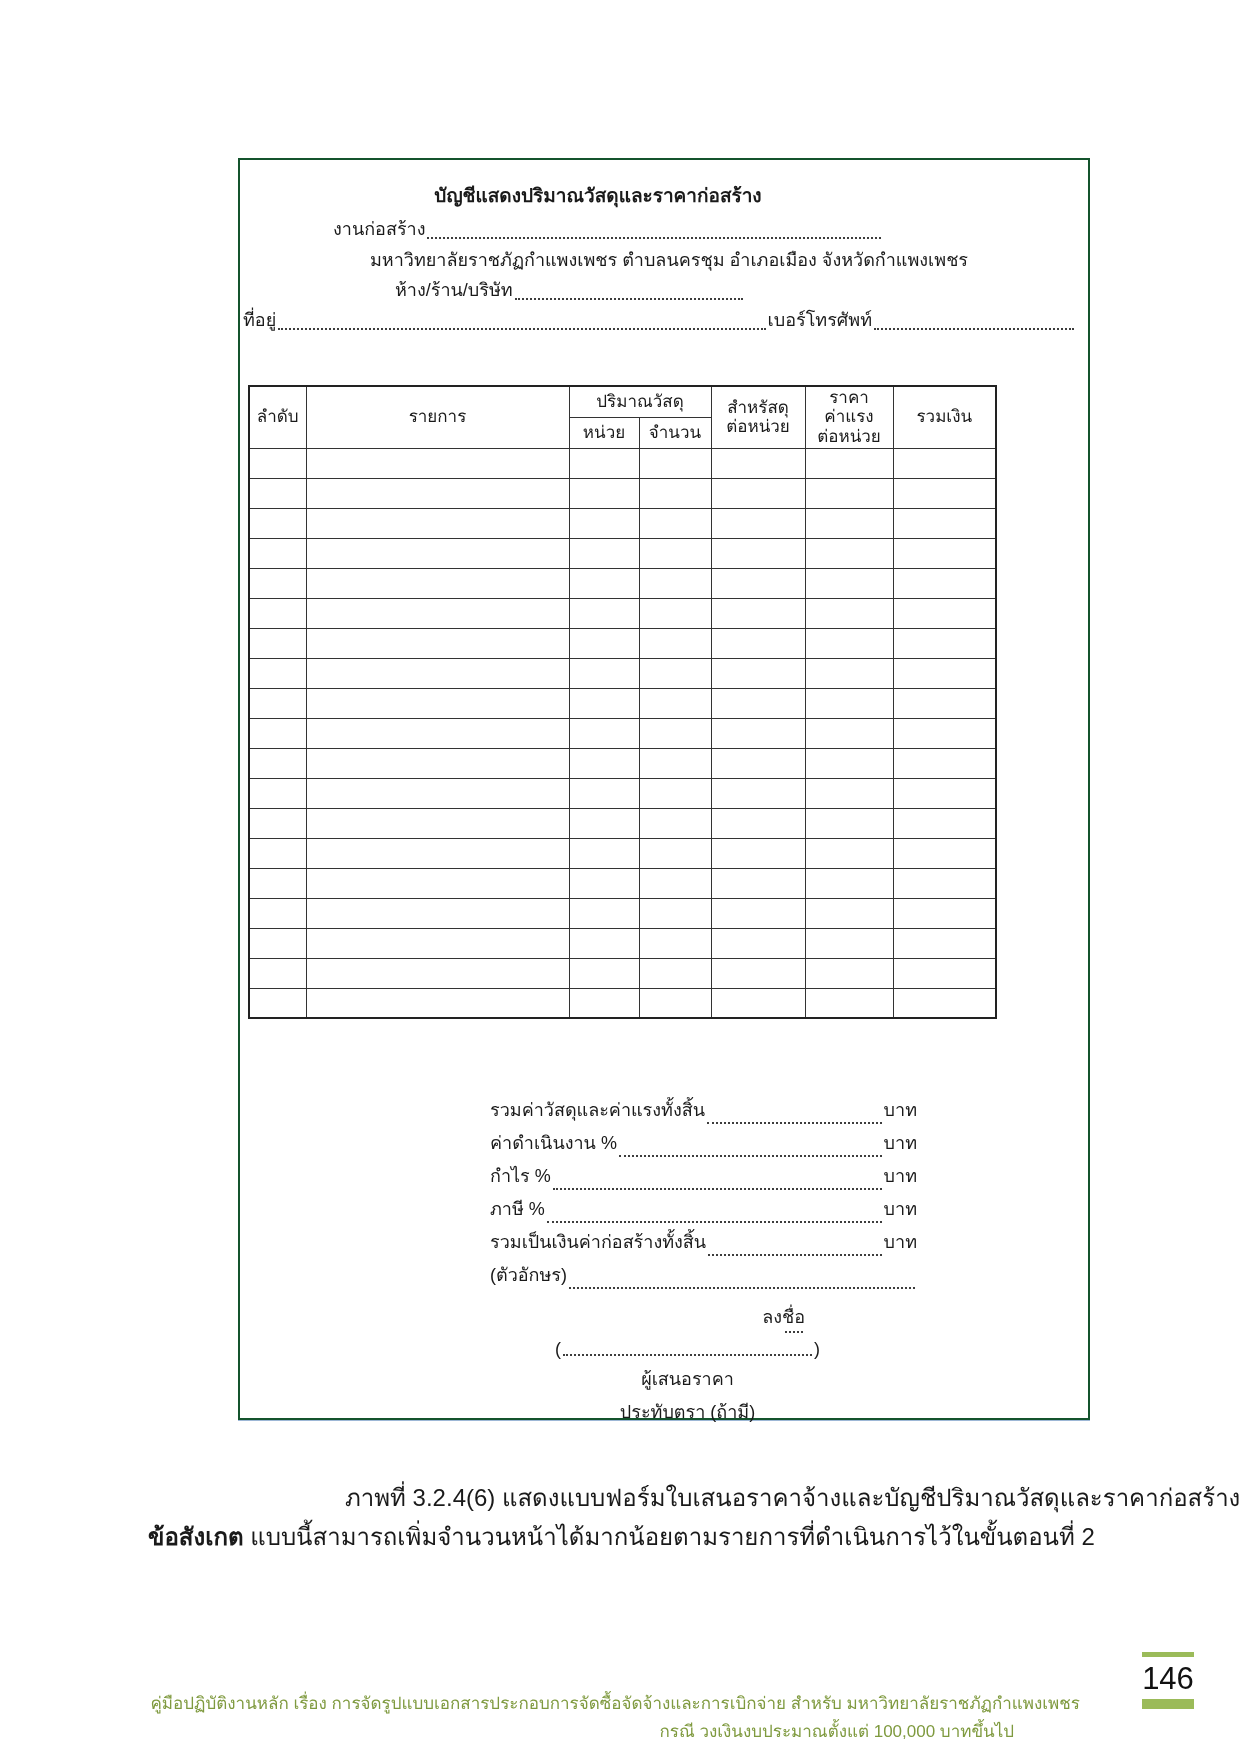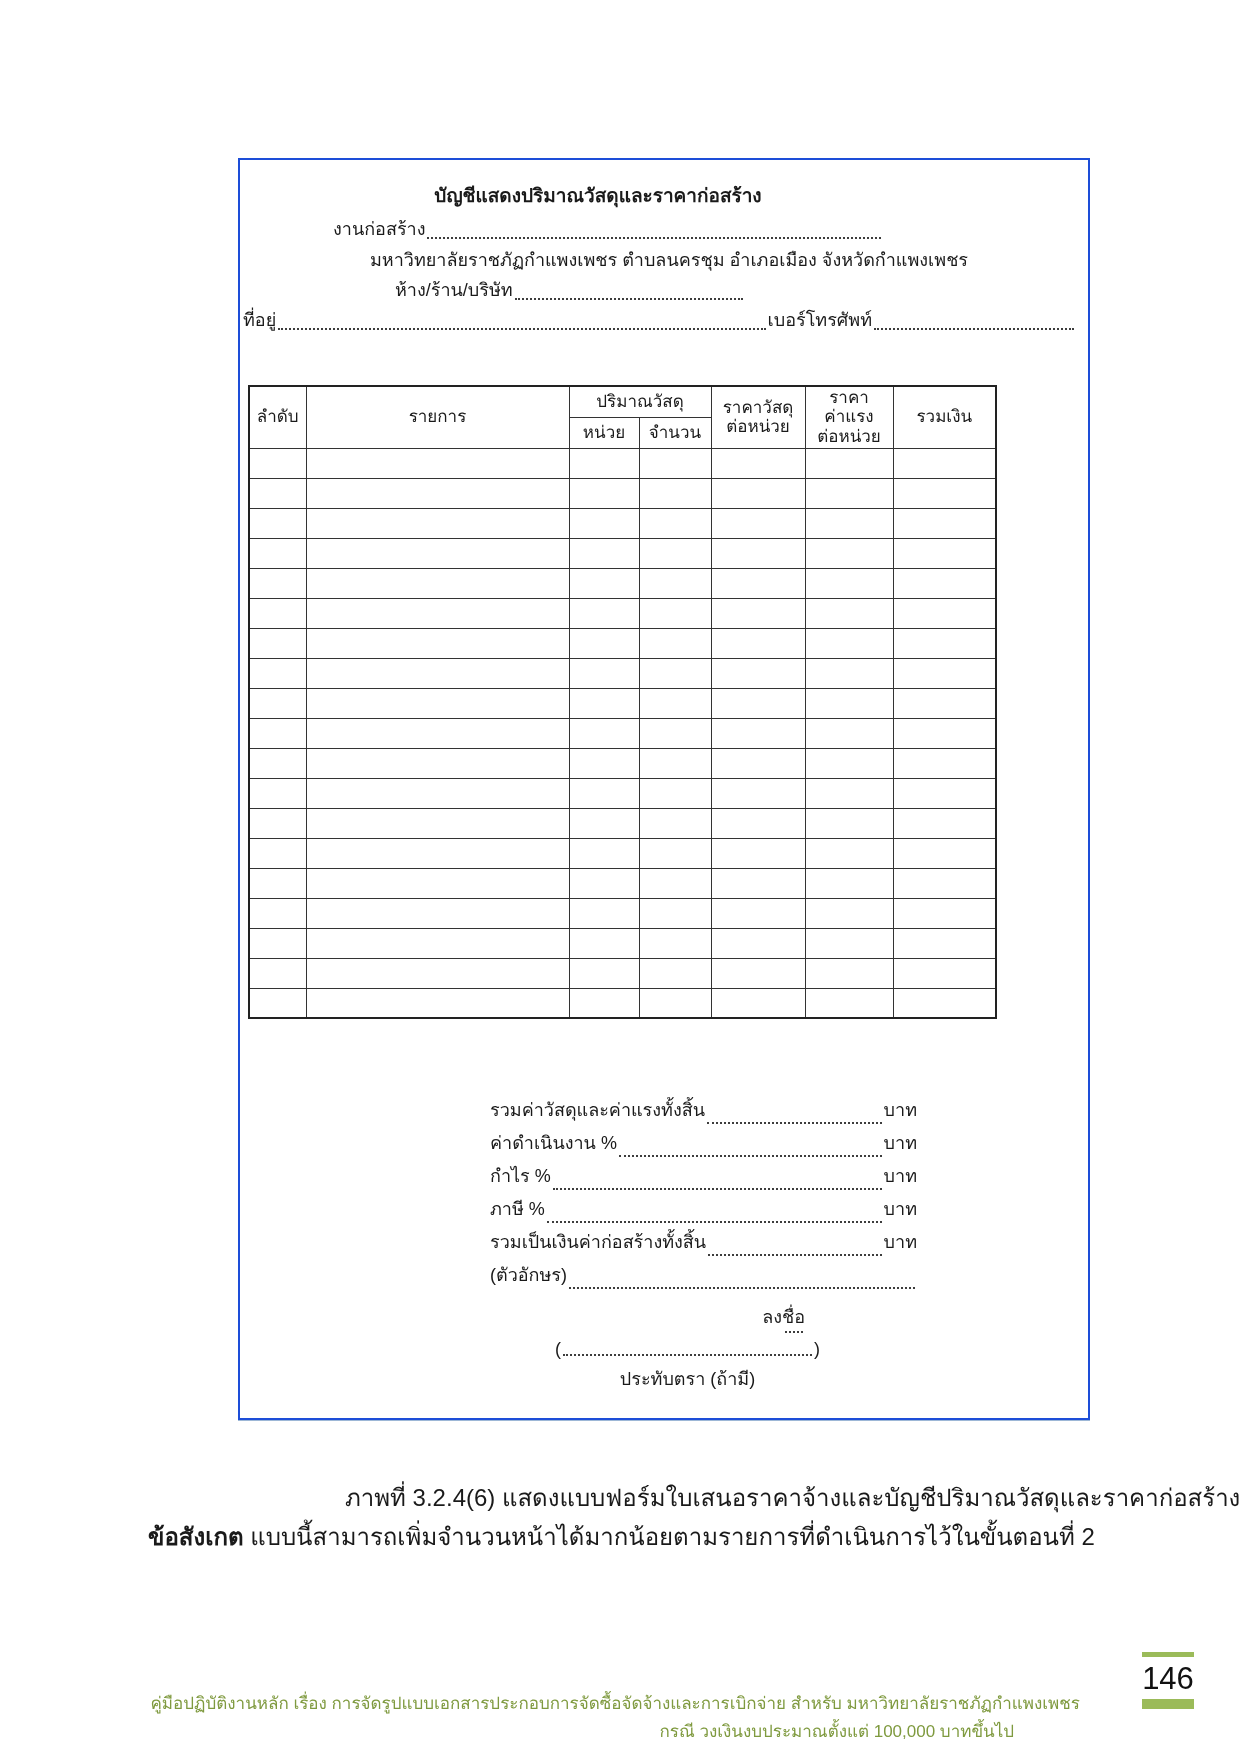--- a/index.html
+++ b/index.html
@@ -4,21 +4,21 @@
 <style>
   html,body { margin:0; padding:0; background:#ffffff; }
   .page {
     position:relative; width:1241px; height:1754px; background:#ffffff;
     font-family:"Liberation Sans","DejaVu Sans",sans-serif; color:#1a1a1a;
     overflow:hidden;
   }
   
   .form-box {
     position:absolute; left:238px; top:158px; width:848px; height:1258px;
-    border:2px solid #1d4ed8; background:#fff;
+    border:2px solid #14532d; background:#fff;
     box-shadow:0 1px 0 #9db7d6;
   }
   .abs { position:absolute; }
   .form-title {
     left:8px; top:20px; width:700px; text-align:center;
     font-size:19px; font-weight:bold; white-space:nowrap;
   }
   .fline { display:flex; font-size:18px; white-space:nowrap; }
   .dots { flex:1 1 auto; border-bottom:2px dotted #3d3d3d; margin:0 2px 4px 2px; min-width:18px; }
   .dots-fixed { flex:0 0 200px; border-bottom:2px dotted #3d3d3d; margin:0 2px 4px 2px; }
@@ -96,21 +96,21 @@
             <col style="width:94px">
             <col style="width:88px">
           <col style="width:103px">
         </colgroup>
         <thead>
           <tr>
             <th rowspan="2">ลำดับ</th>
             <th rowspan="2">รายการ</th>
             <th colspan="2">ปริมาณวัสดุ</th>
             <th rowspan="2" class="th2line">
-              <span>ราคาวัสดุ</span>
+              <span>สำหรัสดุ</span>
               <span>ต่อหน่วย</span>
             </th>
             <th rowspan="2" class="th2line">
               <span>ราคาค่าแรง</span>
               <span>ต่อหน่วย</span>
             </th>
             <th rowspan="2">รวมเงิน</th>
           </tr>
           <tr>
             <th>หน่วย</th>
@@ -329,20 +329,21 @@
     <div class="abs sig">
       <div class="sig-row sign">
         <span>ลงชื่อ</span>
         <span class="dots"></span>
       </div>
       <div class="sig-row">
         <span>(</span>
         <span class="dots"></span>
         <span>)</span>
       </div>
+      <div class="sig-center">ผู้เสนอราคา</div>
       <div class="sig-center">ประทับตรา (ถ้ามี)</div>
     </div>
 
   </div>
 
   <div class="abs caption">ภาพที่ 3.2.4(6)  แสดงแบบฟอร์มใบเสนอราคาจ้างและบัญชีปริมาณวัสดุและราคาก่อสร้าง</div>
 
   <div class="abs note">
     <b>ข้อสังเกต</b><span> แบบนี้สามารถเพิ่มจำนวนหน้าได้มากน้อยตามรายการที่ดำเนินการไว้ในขั้นตอนที่ 2</span>
   </div>

